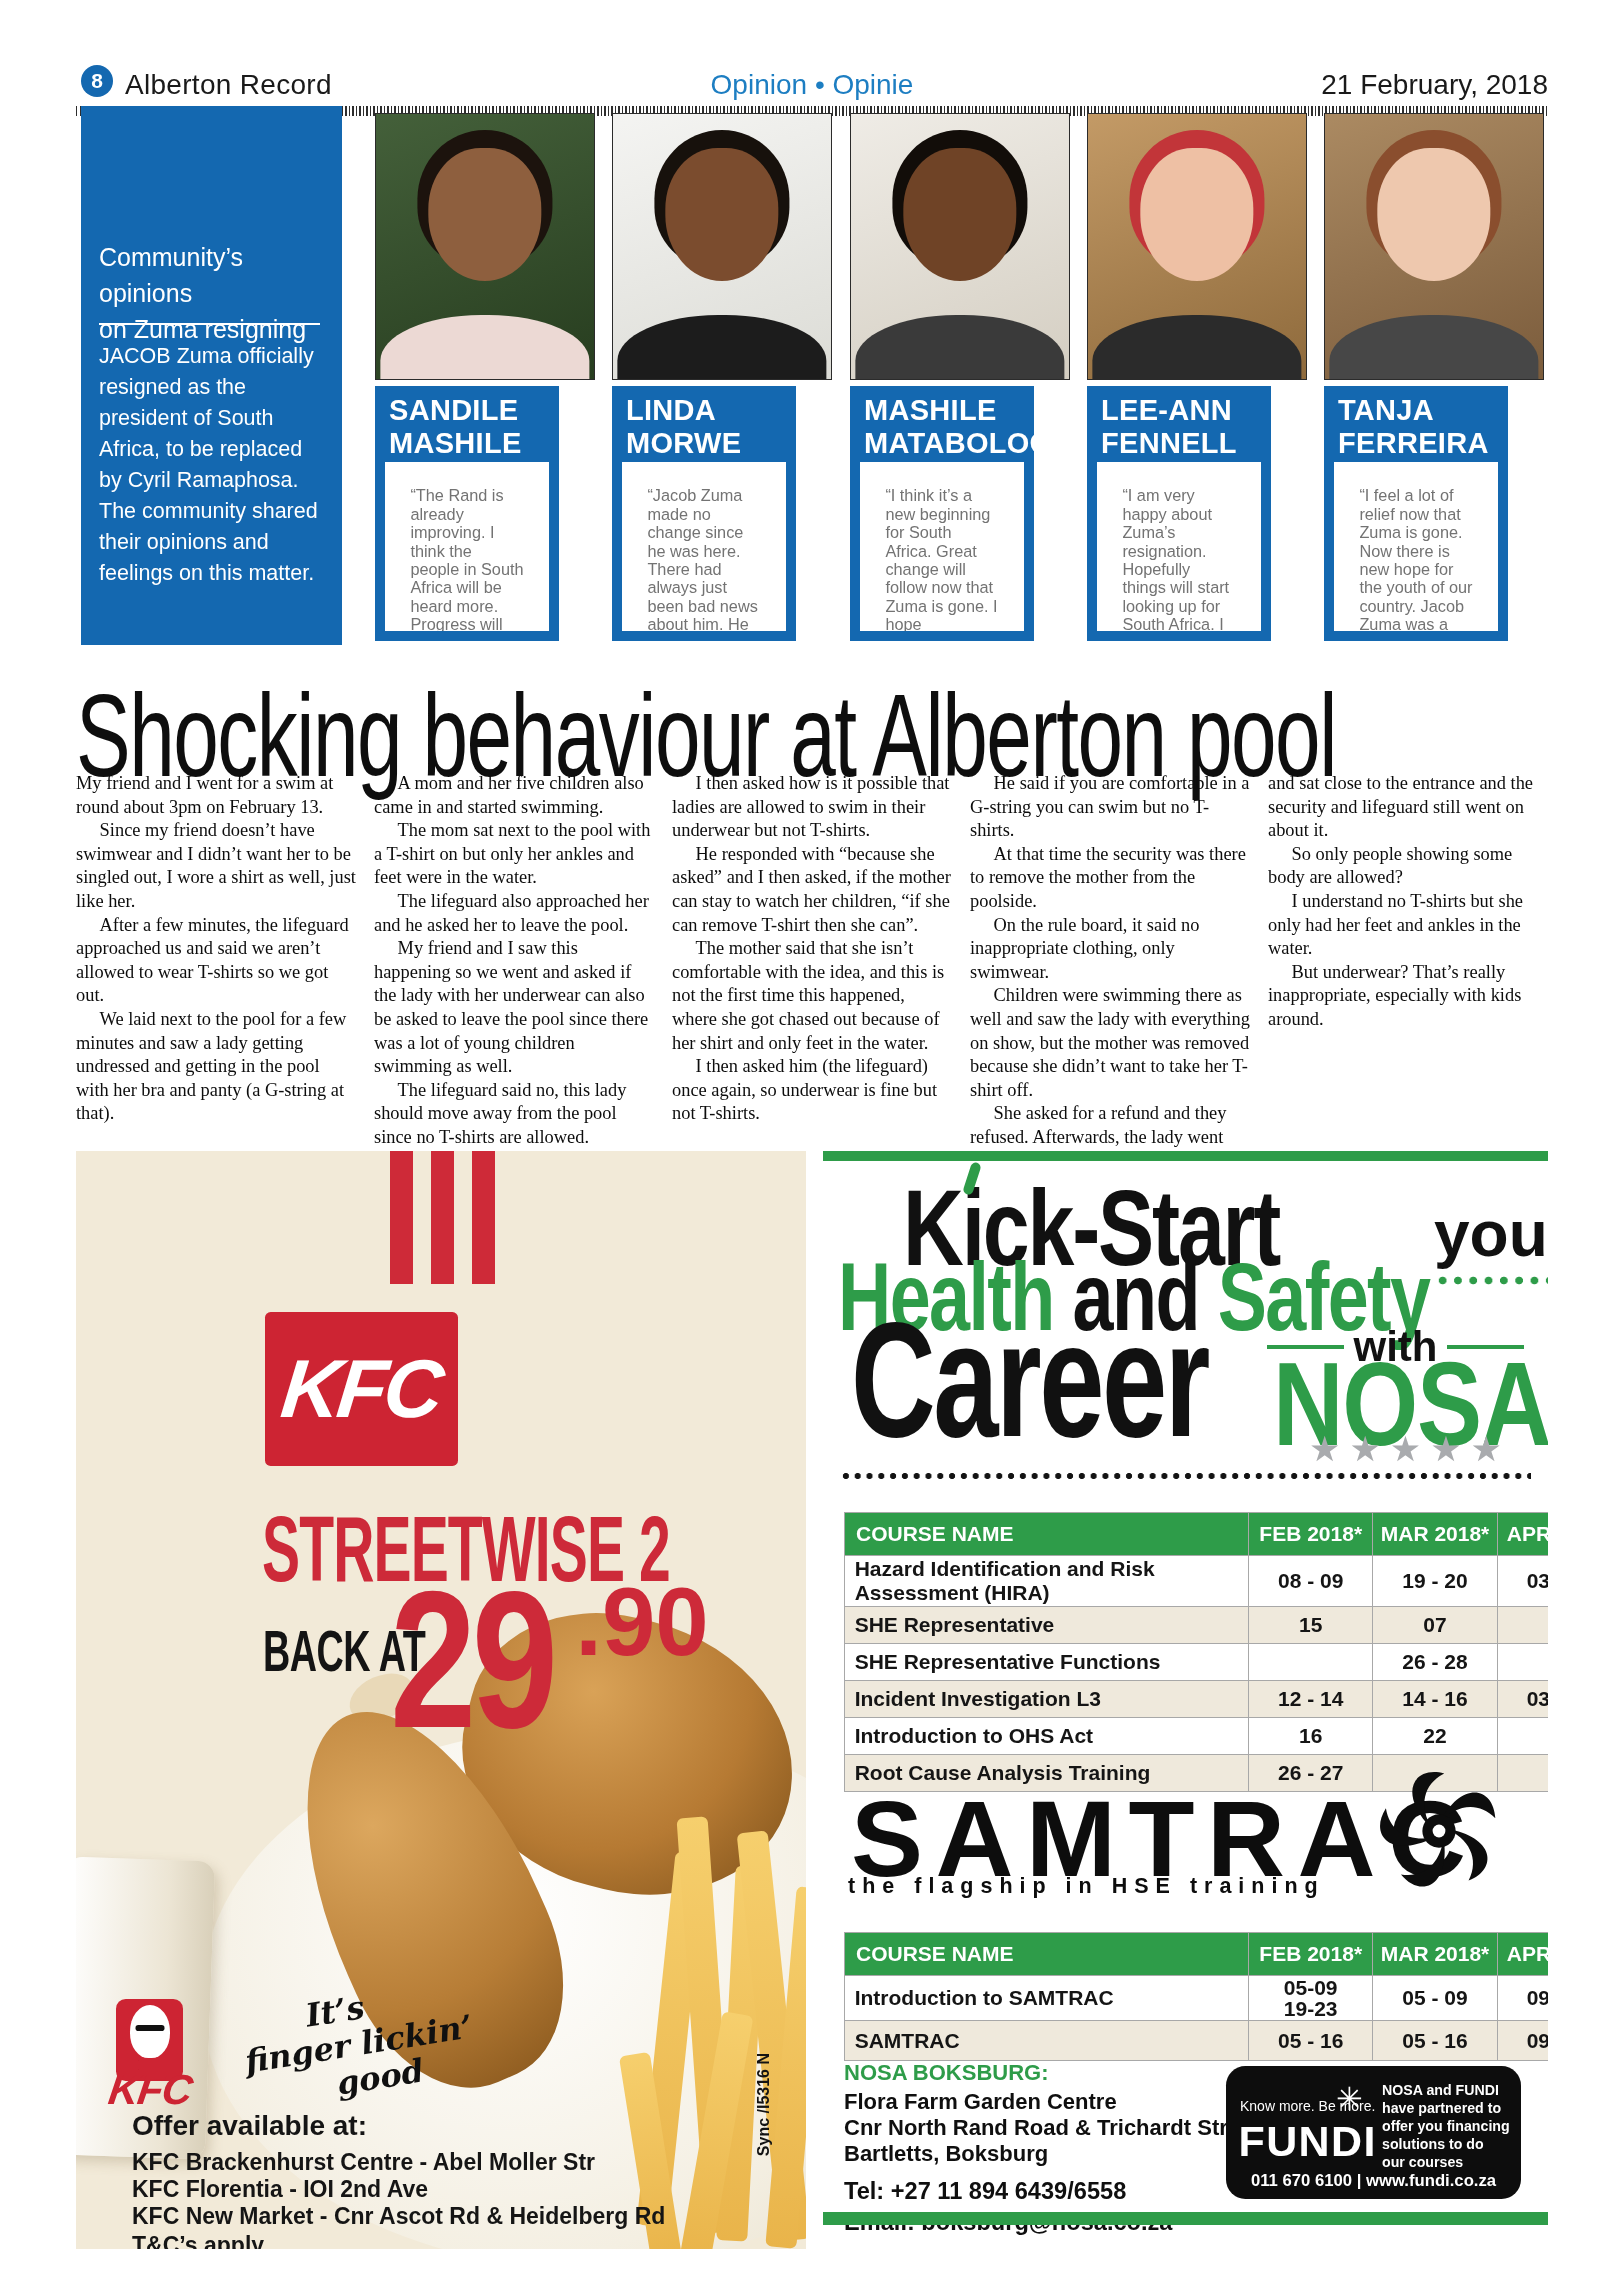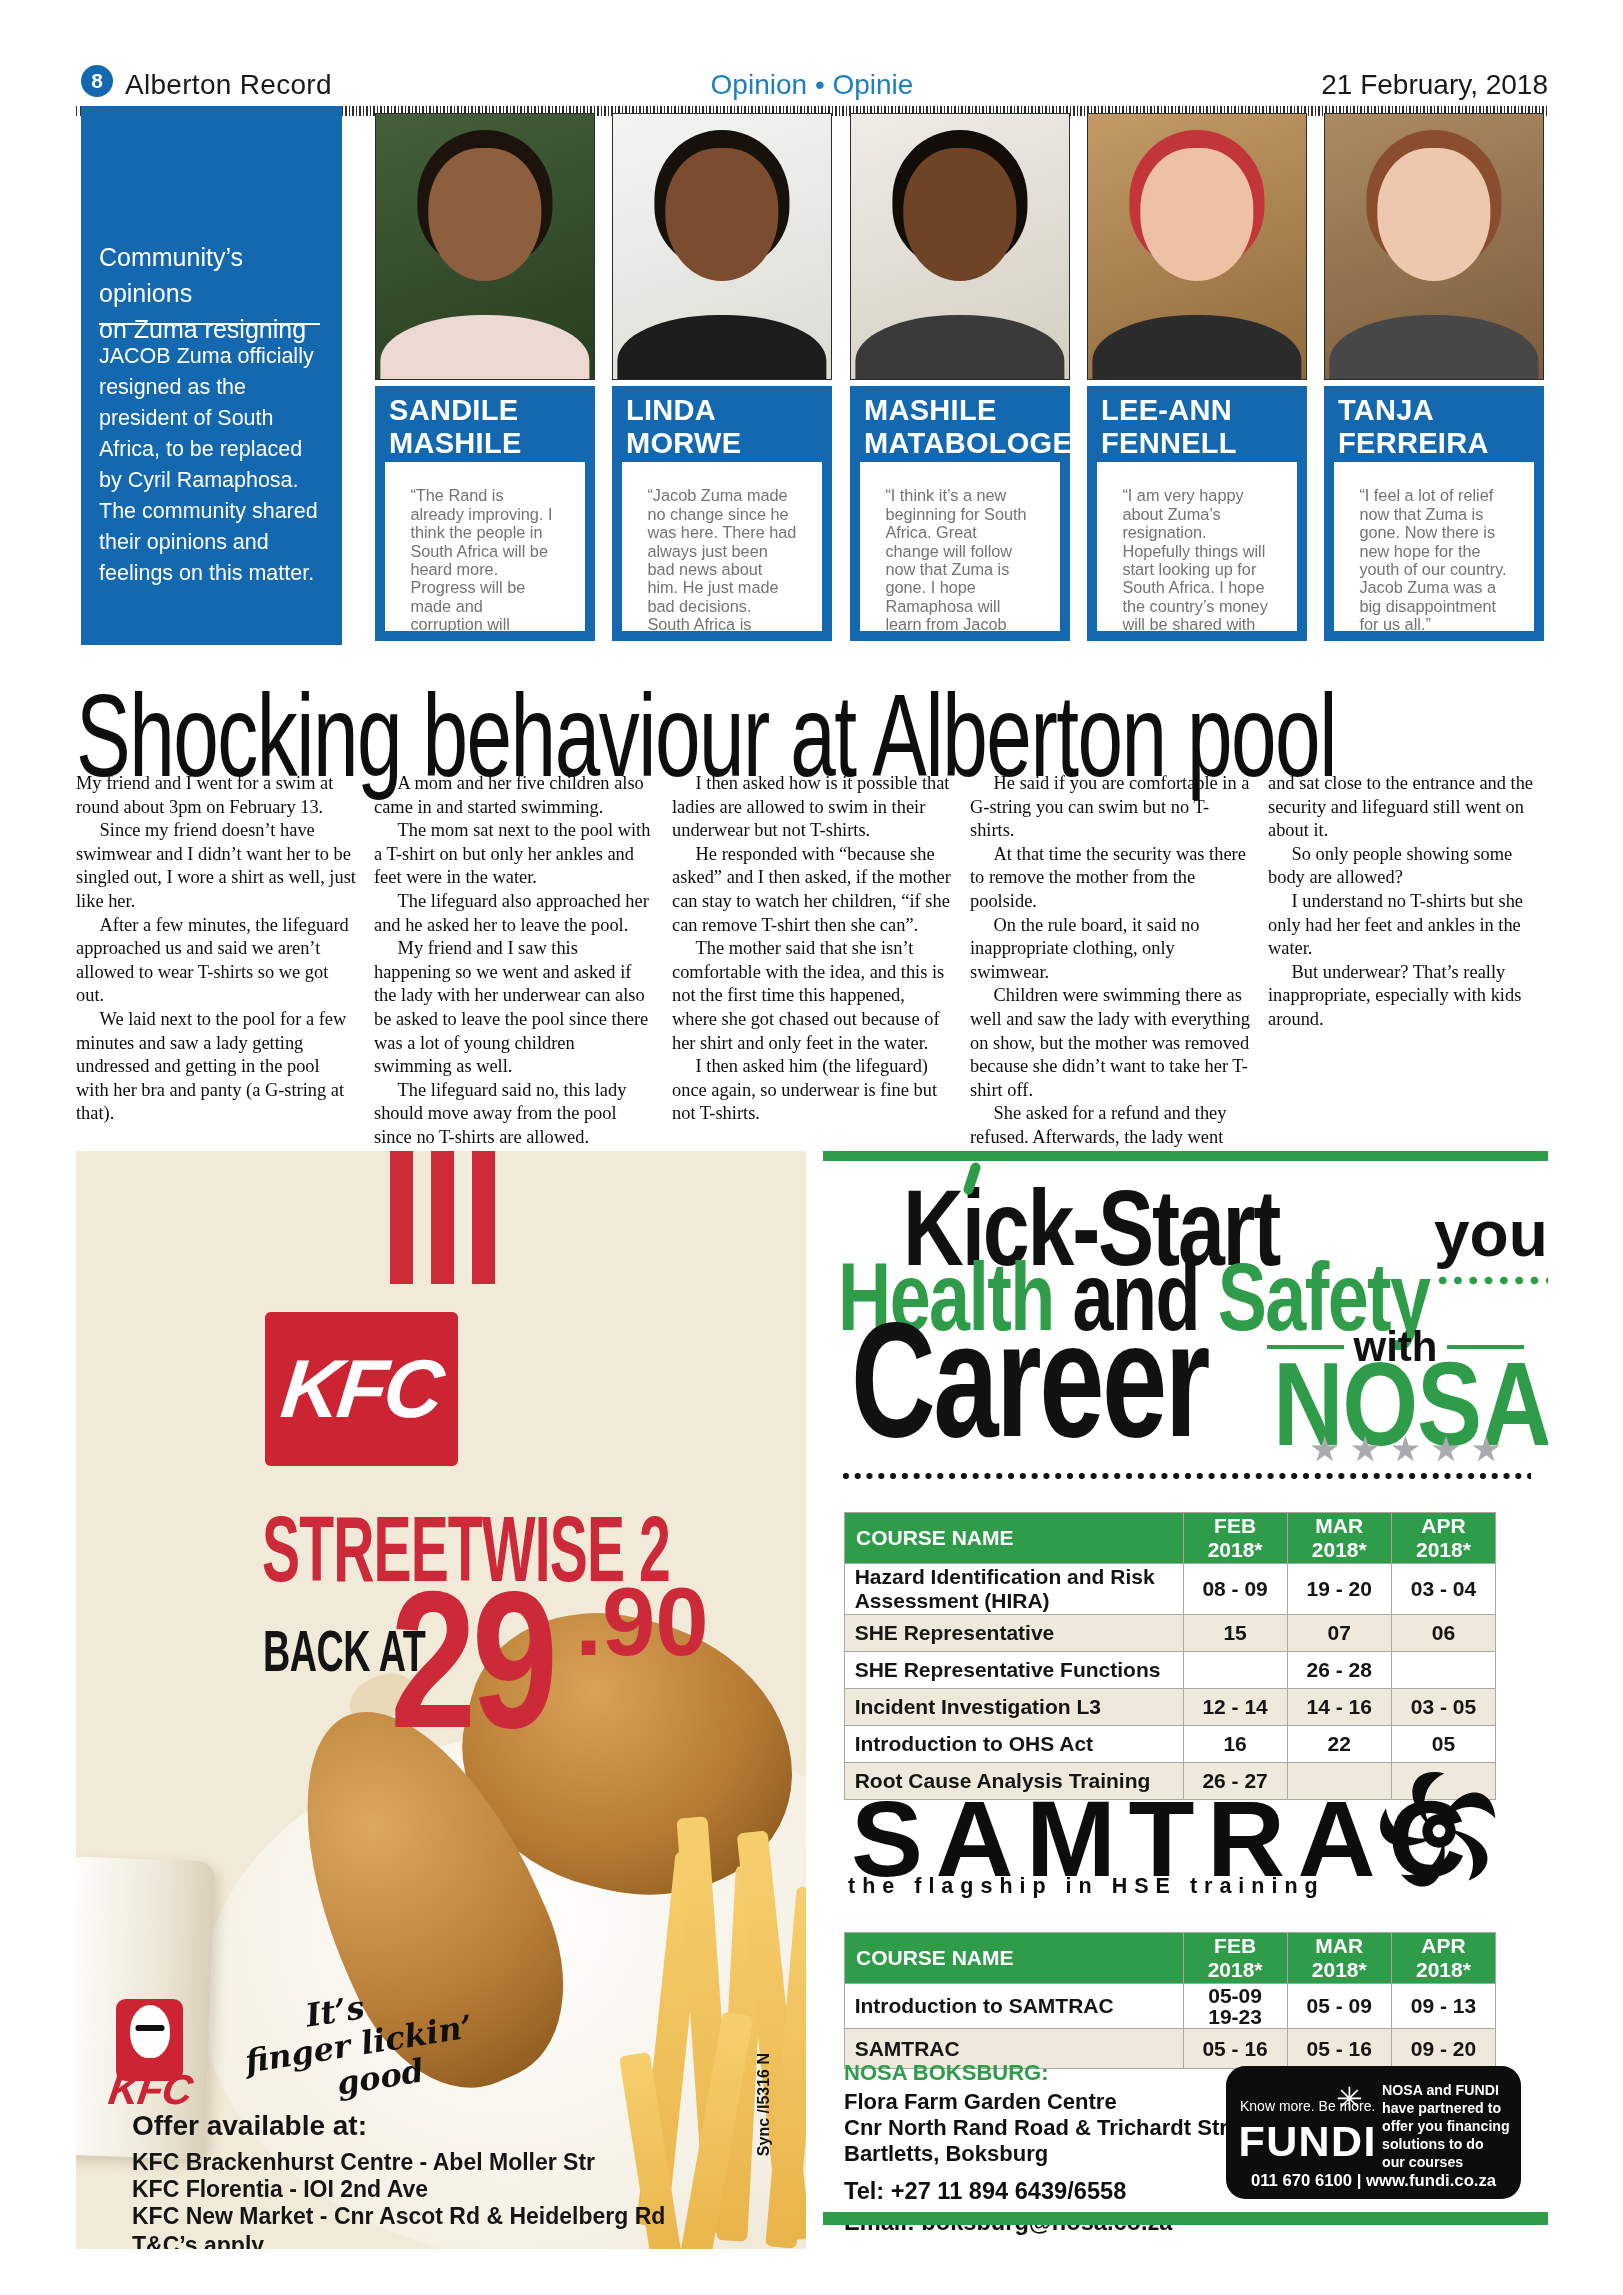--- a/index.html
+++ b/index.html
@@ -26,21 +26,21 @@
   .card{top:113px;width:220px;height:529px;}
   .photo{position:absolute;left:0;top:0;width:220px;height:267px;border:1.4px solid #2b2b2b;
     box-sizing:border-box;overflow:hidden;}
   .ph-bg{position:absolute;inset:0;background:linear-gradient(160deg,var(--bg),var(--bg2));}
   .ph-hair{position:absolute;left:50%;top:6%;width:62%;height:52%;transform:translateX(-50%);
     background:var(--hair);border-radius:50% 50% 44% 44%;}
   .ph-head{position:absolute;left:50%;top:13%;width:52%;height:50%;transform:translateX(-50%);
     background:var(--skin);border-radius:46% 46% 50% 50%;}
   .ph-body{position:absolute;left:50%;bottom:-12%;width:96%;height:36%;transform:translateX(-50%);
     background:var(--shirt);border-radius:48% 48% 0 0;}
-  .panel{position:absolute;left:0;top:273px;width:220px;height:255px;background:#1468b0;}
+  .panel{position:absolute;left:0;top:273px;width:184px;height:255px;background:#1468b0;}
   .pname{position:absolute;left:14px;top:8.3px;color:#fff;font-weight:bold;font-size:29px;
     line-height:33px;letter-spacing:0.3px;}
   .quote-box{position:absolute;left:9.7px;right:9.7px;top:76px;bottom:9.7px;background:#fff;
     padding:8.3px 9.7px;box-sizing:border-box;overflow:hidden;}
   .quote-box p{margin:16px;font-size:16.3px;line-height:18.4px;color:#737373;}
   #card-0{left:375px;} #card-1{left:612px;} #card-2{left:850px;} #card-3{left:1087px;} #card-4{left:1324px;}
   #card-0 .photo{--bg:#44603a;--bg2:#273d1f;--hair:#1c130d;--skin:#8e5f3e;--shirt:#ecd9d4;}
   #card-1 .photo{--bg:#f4f4f2;--bg2:#dcdcd6;--hair:#17110c;--skin:#7b4c2e;--shirt:#1c1c1c;}
   #card-2 .photo{--bg:#efece6;--bg2:#d4cec2;--hair:#120d09;--skin:#6f4326;--shirt:#3a3a3a;}
   #card-3 .photo{--bg:#c39a66;--bg2:#8e6a3c;--hair:#c23539;--skin:#eec0a4;--shirt:#2b2b2b;}
@@ -137,21 +137,21 @@
   #ks-with{position:absolute;left:444px;top:172px;width:257px;display:flex;align-items:center;gap:9.7px;}
   #ks-with .rule{flex:1;height:4.9px;background:#2e9c49;}
   #ks-with .word{font-size:42px;font-weight:bold;color:#111;}
   #ks-nosa{position:absolute;left:450px;top:184px;font-size:119px;font-weight:bold;letter-spacing:-1.4px;
     transform:scaleX(0.82);transform-origin:left top;color:#2e9c49;white-space:nowrap;}
   #ks-stars{position:absolute;left:486px;top:278px;font-size:35px;letter-spacing:9px;color:#a9abae;}
   #nosa-dotted{position:absolute;left:17.4px;top:321px;width:691px;height:8.3px;
     background-image:radial-gradient(circle,#131313 2.8px,transparent 3.5px);background-size:11.8px 8.3px;
     background-repeat:repeat-x;}
   
-  .ctable{position:absolute;left:21px;width:652px;border-collapse:collapse;table-layout:fixed;}
+  .ctable{position:absolute;left:21px;width:778px;border-collapse:collapse;table-layout:fixed;}
   #table1{top:361px;}
   #table2{top:781px;}
   .ctable th,.ctable td{border:1.4px solid #a8a8a8;box-sizing:border-box;}
   .ctable th{background:#2e9c49;color:#fff;font-size:21px;font-weight:bold;height:43px;}
   .ctable th.cname{text-align:left;padding-left:11px;}
   .ctable td{font-size:21px;font-weight:bold;color:#151515;text-align:center;height:37px;}
   .ctable td.cname{text-align:left;padding-left:9.7px;}
   .ctable tr.alt td{background:#efe9dc;}
   .ctable col.c-name{width:52%;}
   .ctable col.c-date{width:16%;}

